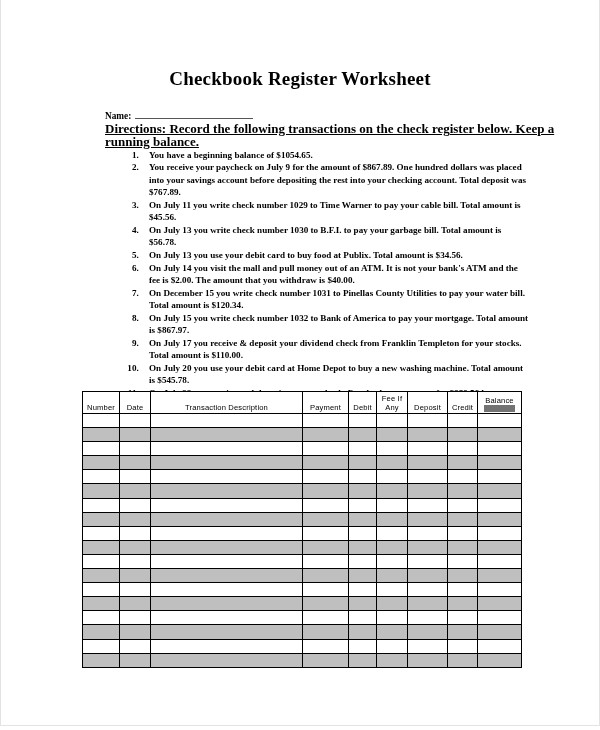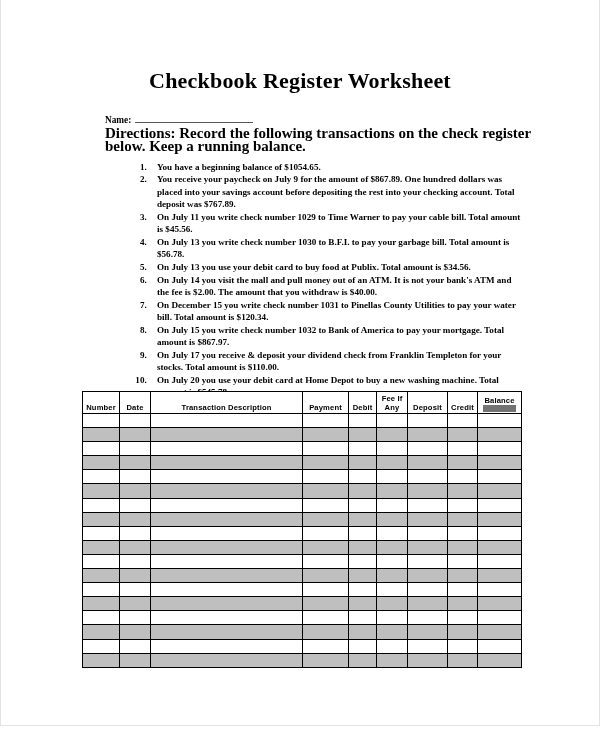--- a/index.html
+++ b/index.html
@@ -24,21 +24,21 @@
     border: 1px solid #e3e3e3;
     border-top: none;
     padding: 0;
   }
 
   
   .doc-title {
     text-align: center;
     font-family: "Liberation Serif", "DejaVu Serif", serif;
     font-weight: bold;
-    font-size: 22px;
+    font-size: 19px;
     color: #000000;
     letter-spacing: 0.2px;
     margin: 0;
     padding-top: 68px;
   }
 
   
   .fields {
     margin-top: 20px;
     padding-left: 104px;
@@ -61,29 +61,30 @@
     vertical-align: baseline;
   }
   .rule-name { width: 118px; }
   .rule-period { width: 52px; }
 
   
   .directions {
     padding-left: 104px;
     padding-right: 40px;
     margin-top: 1px;
-    font-size: 15px;
+    font-size: 13px;
     font-weight: bold;
     line-height: 12.6px;
     color: #000;
+    text-decoration: underline;
   }
 
   
   ol.tx-list {
-    margin: 8px;
+    margin: 0;
     padding-left: 140px;
     padding-right: 70px;
     font-size: 9.1px;
     font-weight: bold;
     line-height: 12.55px;
     color: #000;
     list-style-position: outside;
   }
   ol.tx-list li {
     margin: 0;
@@ -109,21 +110,21 @@
     border: 1px solid #000;
   }
   table.register th,
   table.register td {
     border: 1px solid #000;
     padding: 0;
     margin: 0;
   }
   table.register thead th {
     font-size: 7.6px;
-    font-weight: bold;
+    font-weight: normal;
     color: #000;
     text-align: center;
     vertical-align: bottom;
     height: 20px;
     padding-bottom: 1px;
     background: #ffffff;
     letter-spacing: 0.15px;
   }
   th.col-balance span.bal-underline {
     border-bottom: 7px solid #737373;

